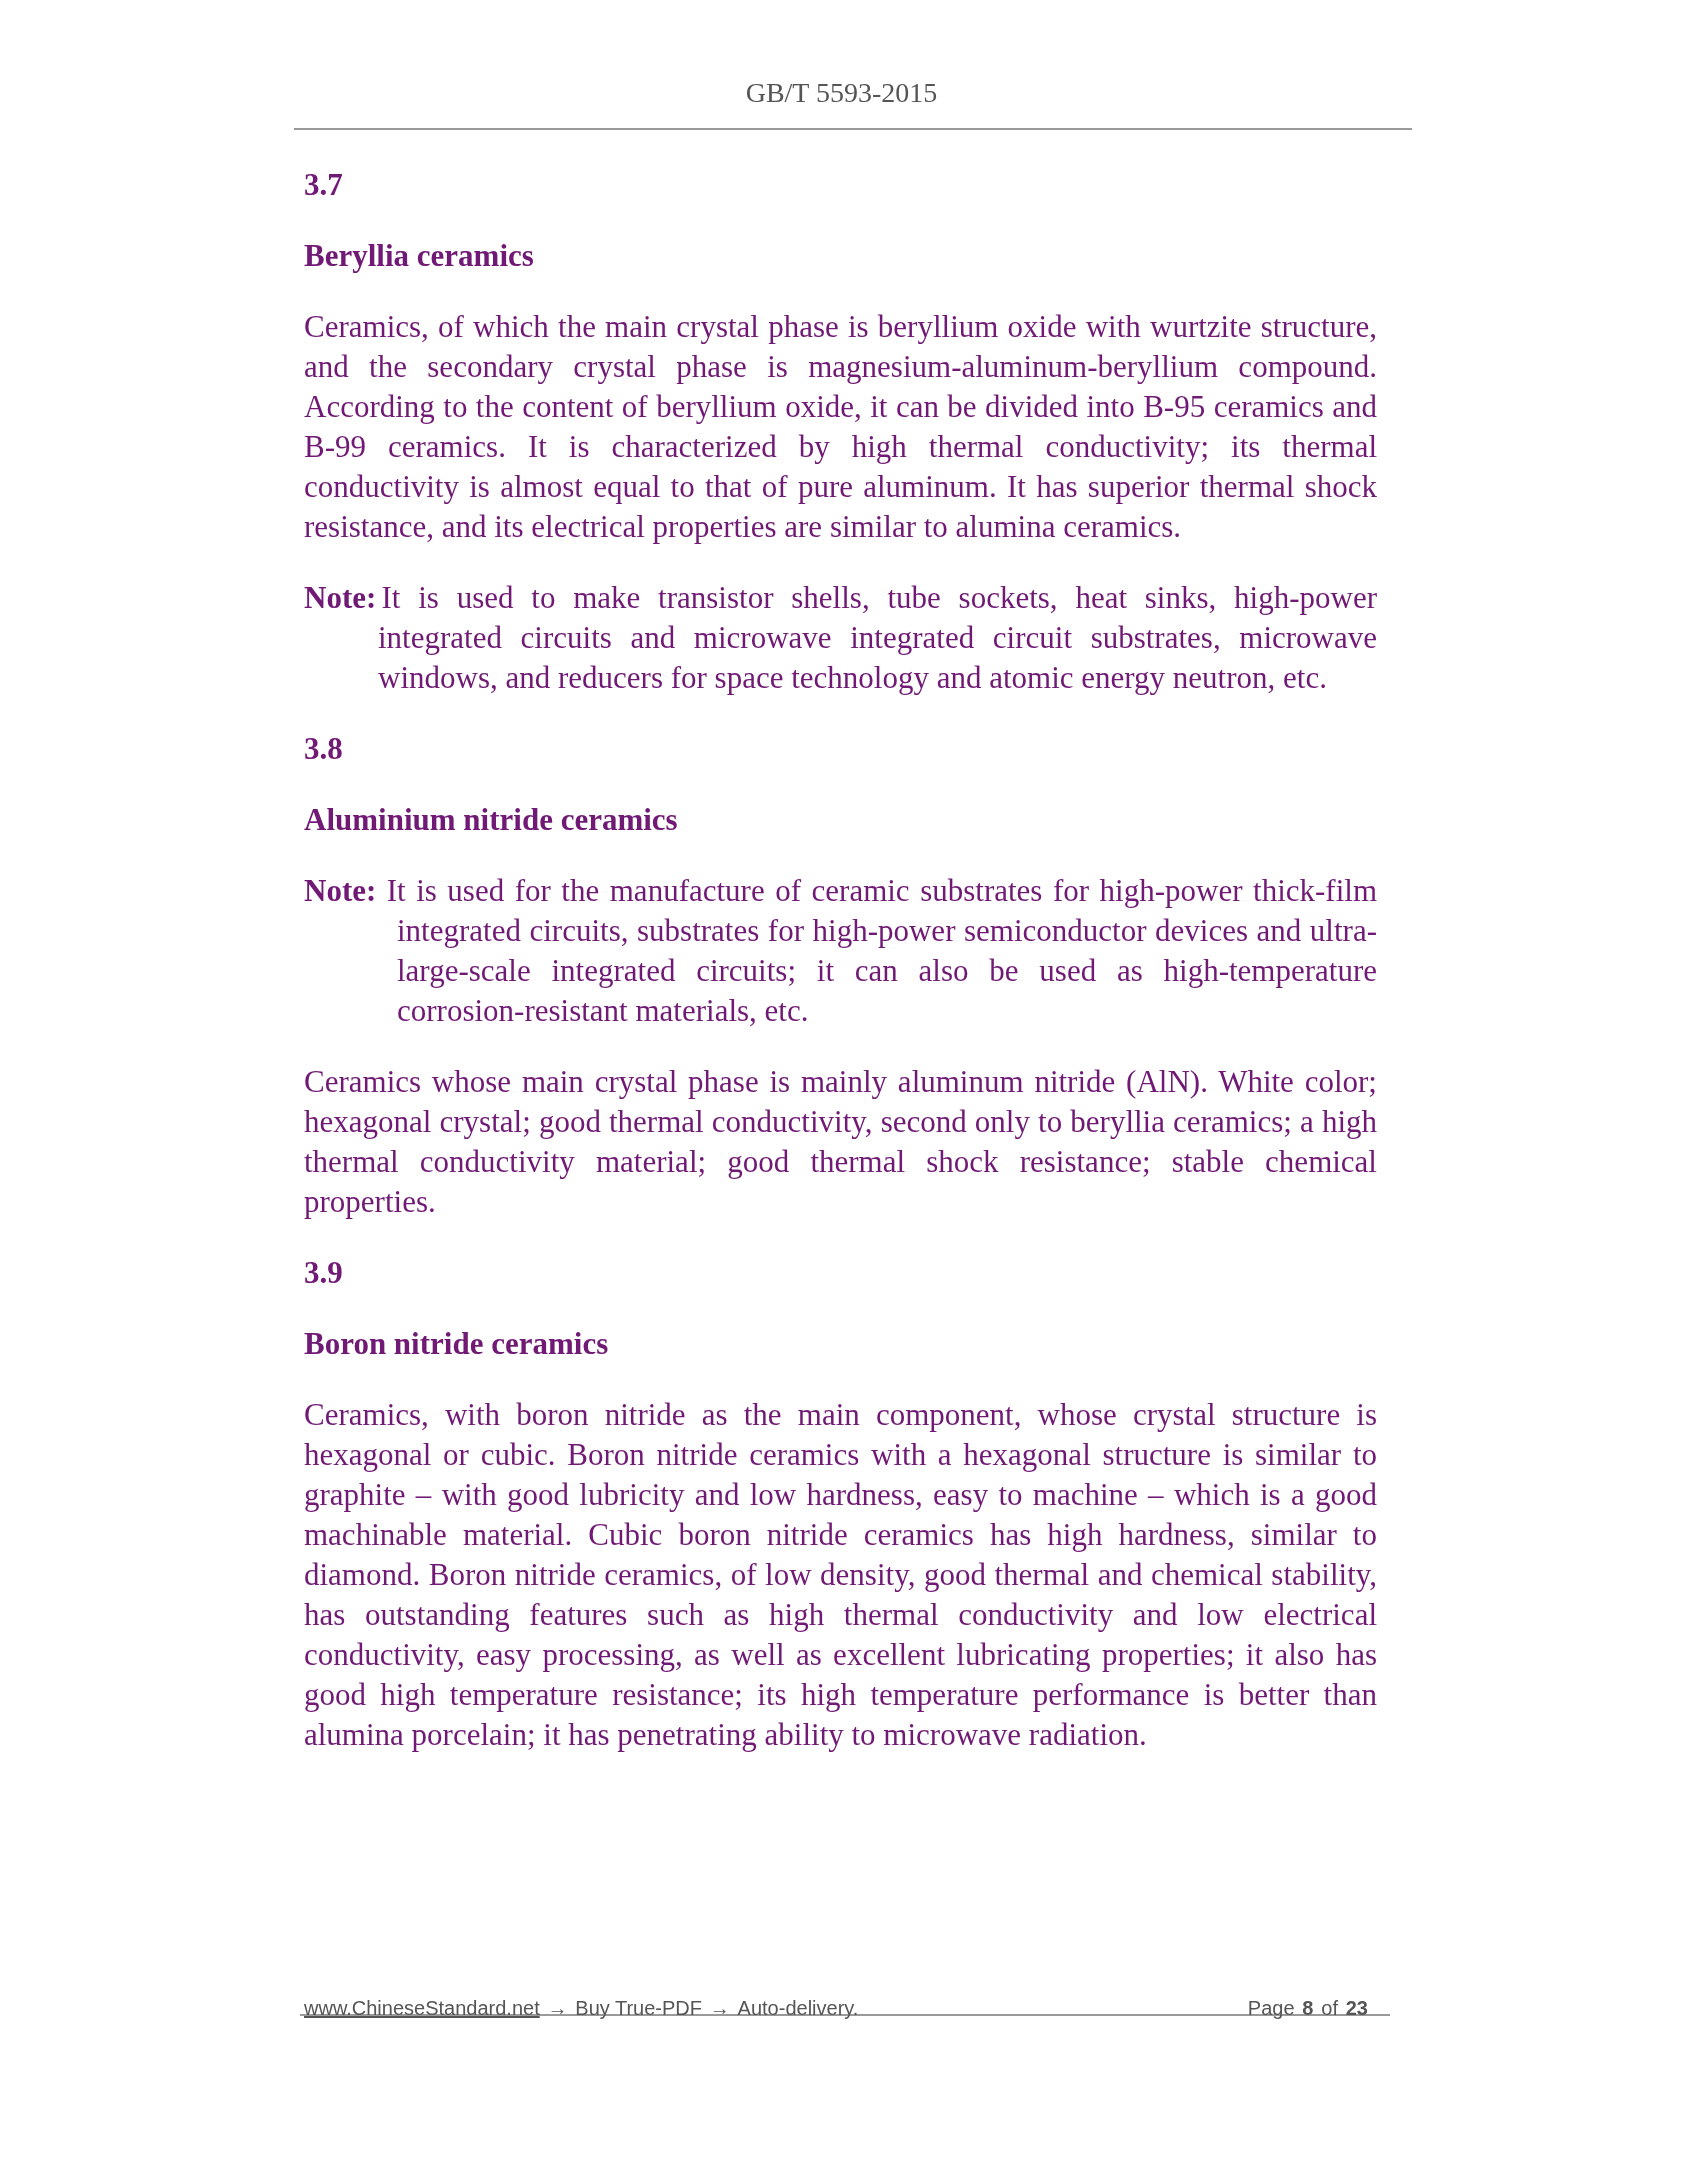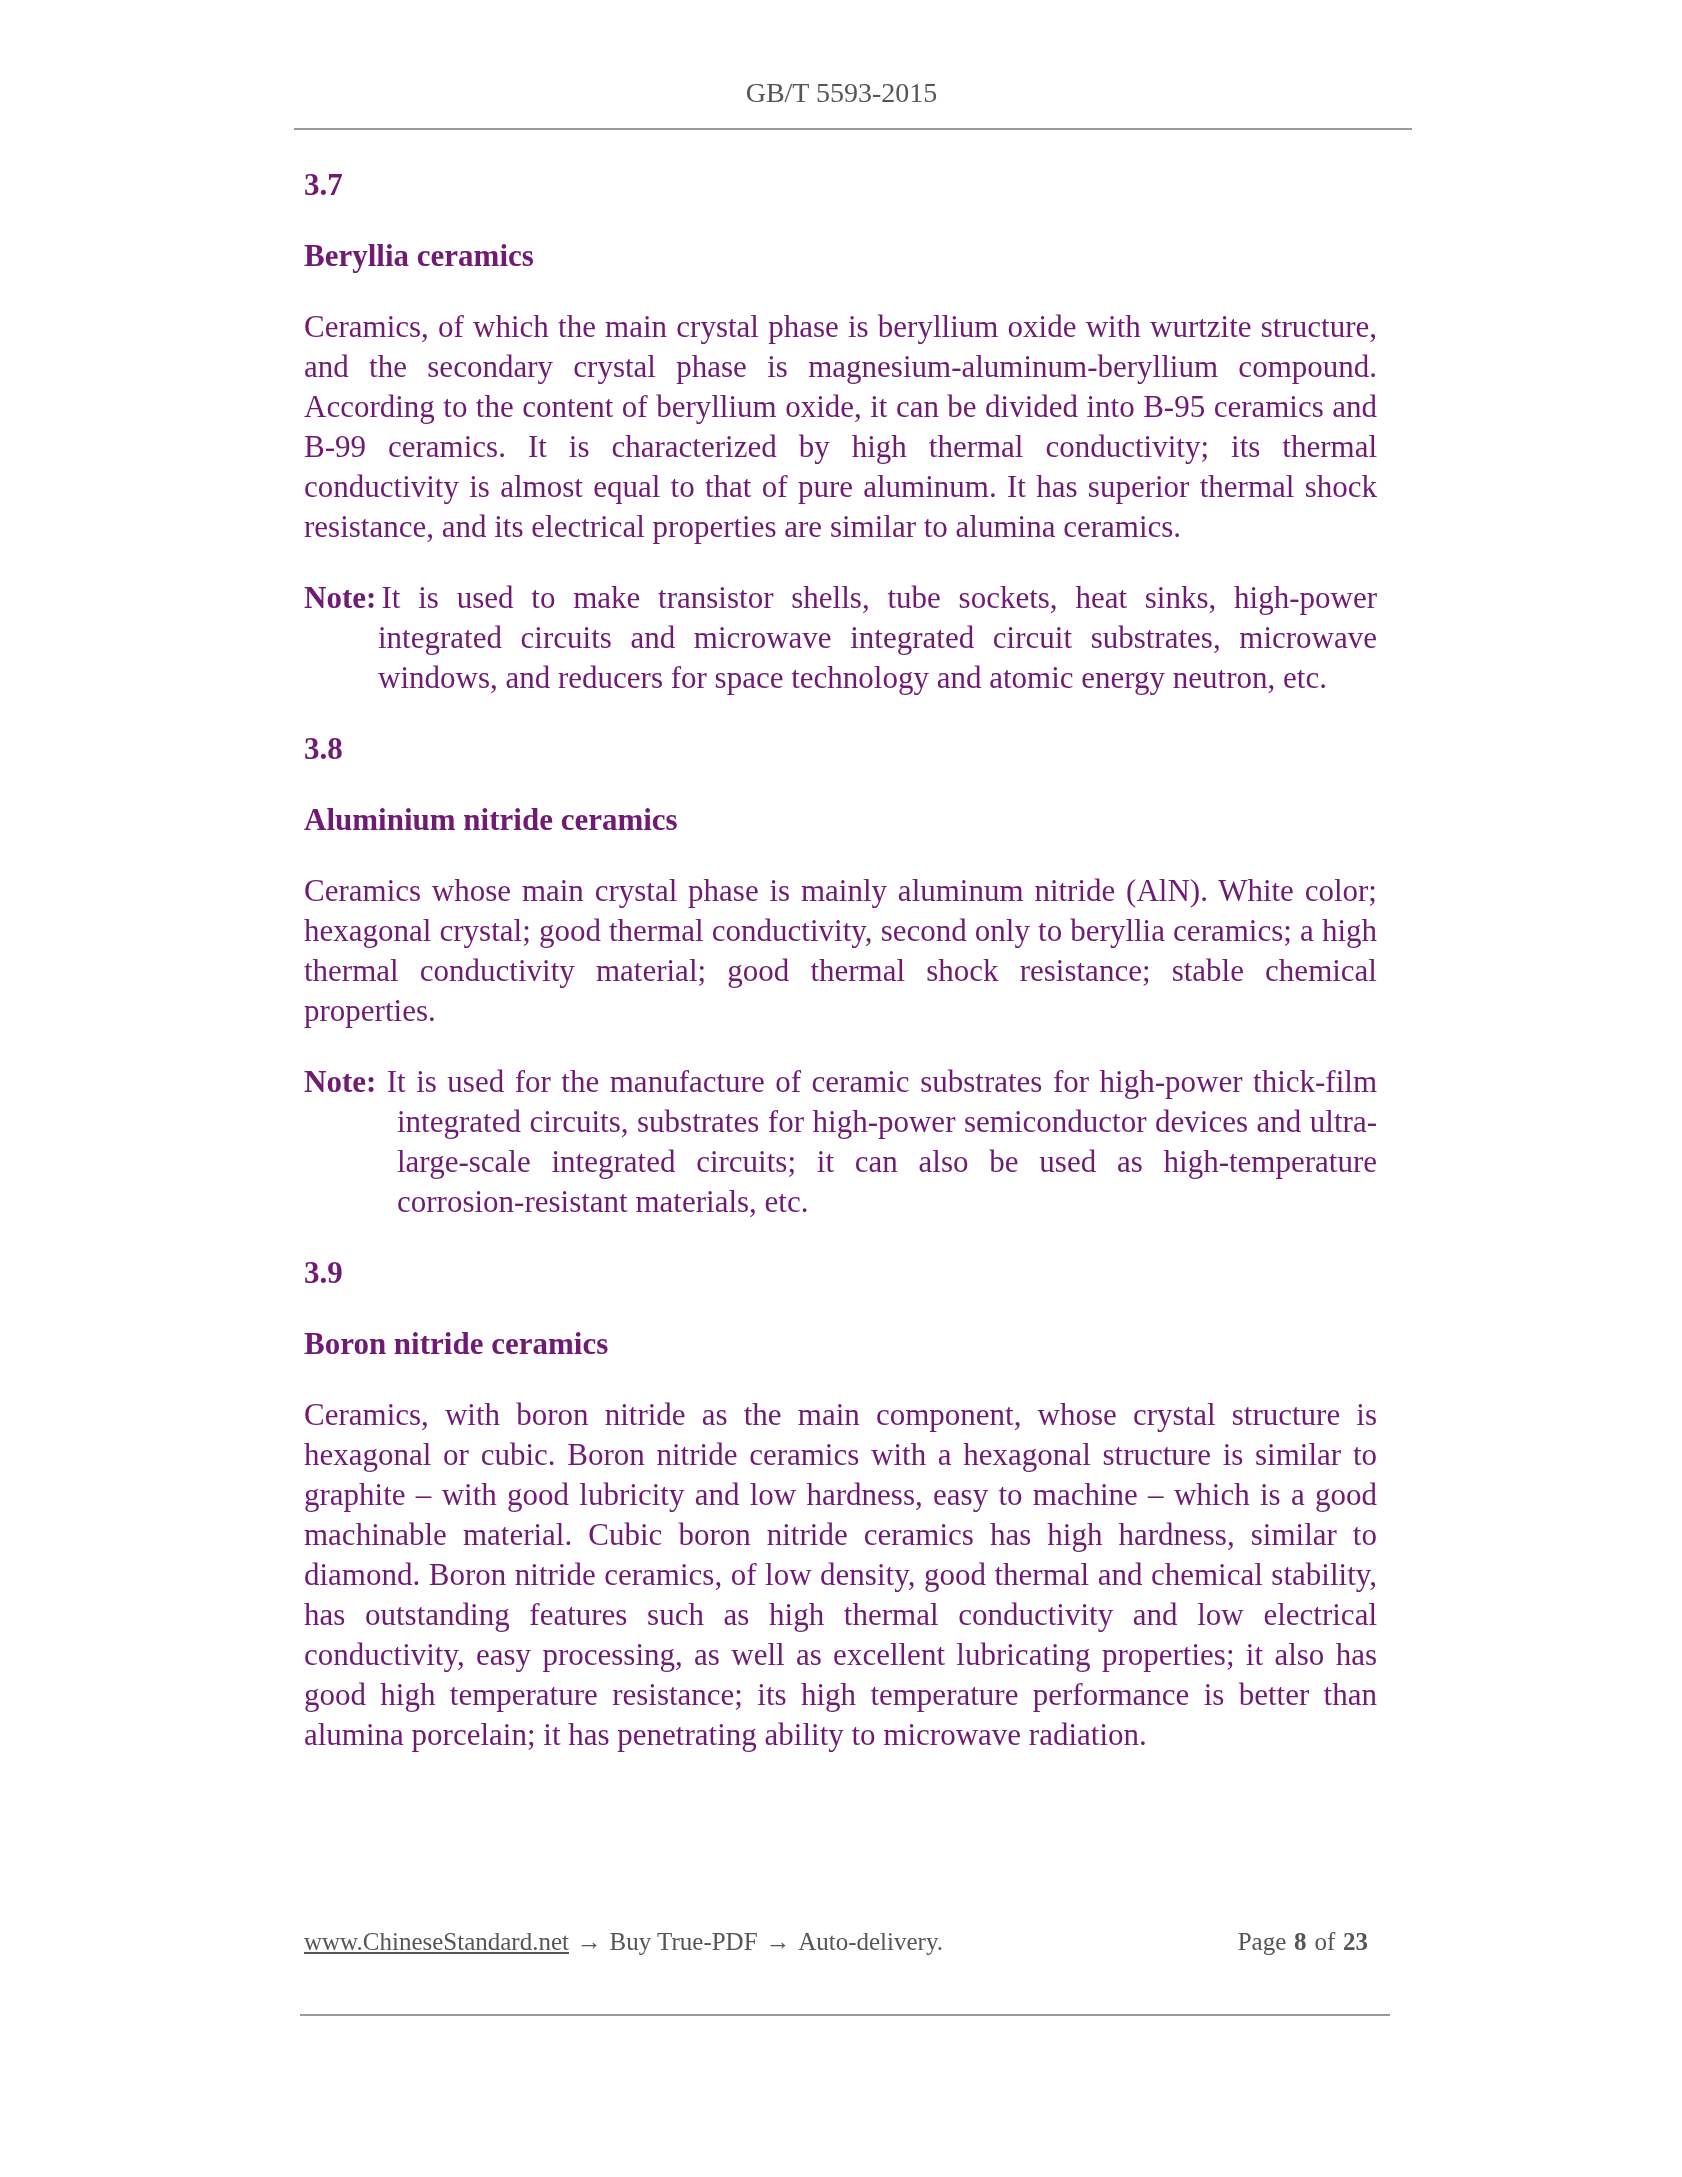--- a/index.html
+++ b/index.html
@@ -22,22 +22,22 @@
   .note { text-align: justify; }
   .note.indent-a { padding-left: 74px; text-indent: -74px; }
   .note.indent-b { padding-left: 93px; text-indent: -93px; }
   .note-label { font-weight: bold; }
   .note-label.gap-a { margin-right: 5.2px; }
   .note-label.gap-b { margin-right: 10.4px; }
   .footer-rule {
     position: absolute; left: 300px; width: 1090px; top: 2014px; height: 1.7px; background: #9a9a9a;
   }
   .footer {
-    position: absolute; left: 304px; top: 1924px; width: 1064px; height: 35px;
-    font-family: Liberation Serif, serif; font-size: 25px; line-height: 35px; color: #555555;
+    position: absolute; left: 304px; top: 1991px; width: 1064px; height: 35px;
+    font-family: Liberation Sans, sans-serif; font-size: 20px; line-height: 35px; color: #555555;
   }
   .footer-left { position: absolute; left: 0; top: 0; white-space: nowrap; }
   .footer-link { color: #555555; text-decoration: underline; }
   .footer-right { position: absolute; right: 0; top: 0; white-space: nowrap; }
   .footer-right .num { font-weight: bold; }
   .sp { display: inline-block; width: 7.8px; }
 </style>
 </head>
 <body>
 
@@ -46,22 +46,22 @@
 
 <div class="content">
 
   <div class="block section-num">3.7</div>
   <div class="block term-title">Beryllia ceramics</div>
   <div class="block para">Ceramics, of which the main crystal phase is beryllium oxide with wurtzite structure, and the secondary crystal phase is magnesium-aluminum-beryllium compound. According to the content of beryllium oxide, it can be divided into B-95 ceramics and B-99 ceramics. It is characterized by high thermal conductivity; its thermal conductivity is almost equal to that of pure aluminum. It has superior thermal shock resistance, and its electrical properties are similar to alumina ceramics.</div>
   <div class="block note indent-a"><span class="note-label gap-a">Note:</span><span>It is used to make transistor shells, tube sockets, heat sinks, high-power integrated circuits and microwave integrated circuit substrates, microwave windows, and reducers for space technology and atomic energy neutron, etc.</span></div>
 
   <div class="block section-num">3.8</div>
   <div class="block term-title">Aluminium nitride ceramics</div>
+  <div class="block note indent-b"><span class="note-label gap-b">Note:</span><span>It is used for the manufacture of ceramic substrates for high-power thick-film integrated circuits, substrates for high-power semiconductor devices and ultra-large-scale integrated circuits; it can also be used as high-temperature corrosion-resistant materials, etc.</span></div>
   <div class="block para">Ceramics whose main crystal phase is mainly aluminum nitride (AlN). White color; hexagonal crystal; good thermal conductivity, second only to beryllia ceramics; a high thermal conductivity material; good thermal shock resistance; stable chemical properties.</div>
-  <div class="block note indent-b"><span class="note-label gap-b">Note:</span><span>It is used for the manufacture of ceramic substrates for high-power thick-film integrated circuits, substrates for high-power semiconductor devices and ultra-large-scale integrated circuits; it can also be used as high-temperature corrosion-resistant materials, etc.</span></div>
 
   <div class="block section-num">3.9</div>
   <div class="block term-title">Boron nitride ceramics</div>
   <div class="block para">Ceramics, with boron nitride as the main component, whose crystal structure is hexagonal or cubic. Boron nitride ceramics with a hexagonal structure is similar to graphite – with good lubricity and low hardness, easy to machine – which is a good machinable material. Cubic boron nitride ceramics has high hardness, similar to diamond. Boron nitride ceramics, of low density, good thermal and chemical stability, has outstanding features such as high thermal conductivity and low electrical conductivity, easy processing, as well as excellent lubricating properties; it also has good high temperature resistance; its high temperature performance is better than alumina porcelain; it has penetrating ability to microwave radiation.</div>
 
 </div>
 
 <div class="footer-rule"></div>
 <div class="footer">
   <div class="footer-left">

